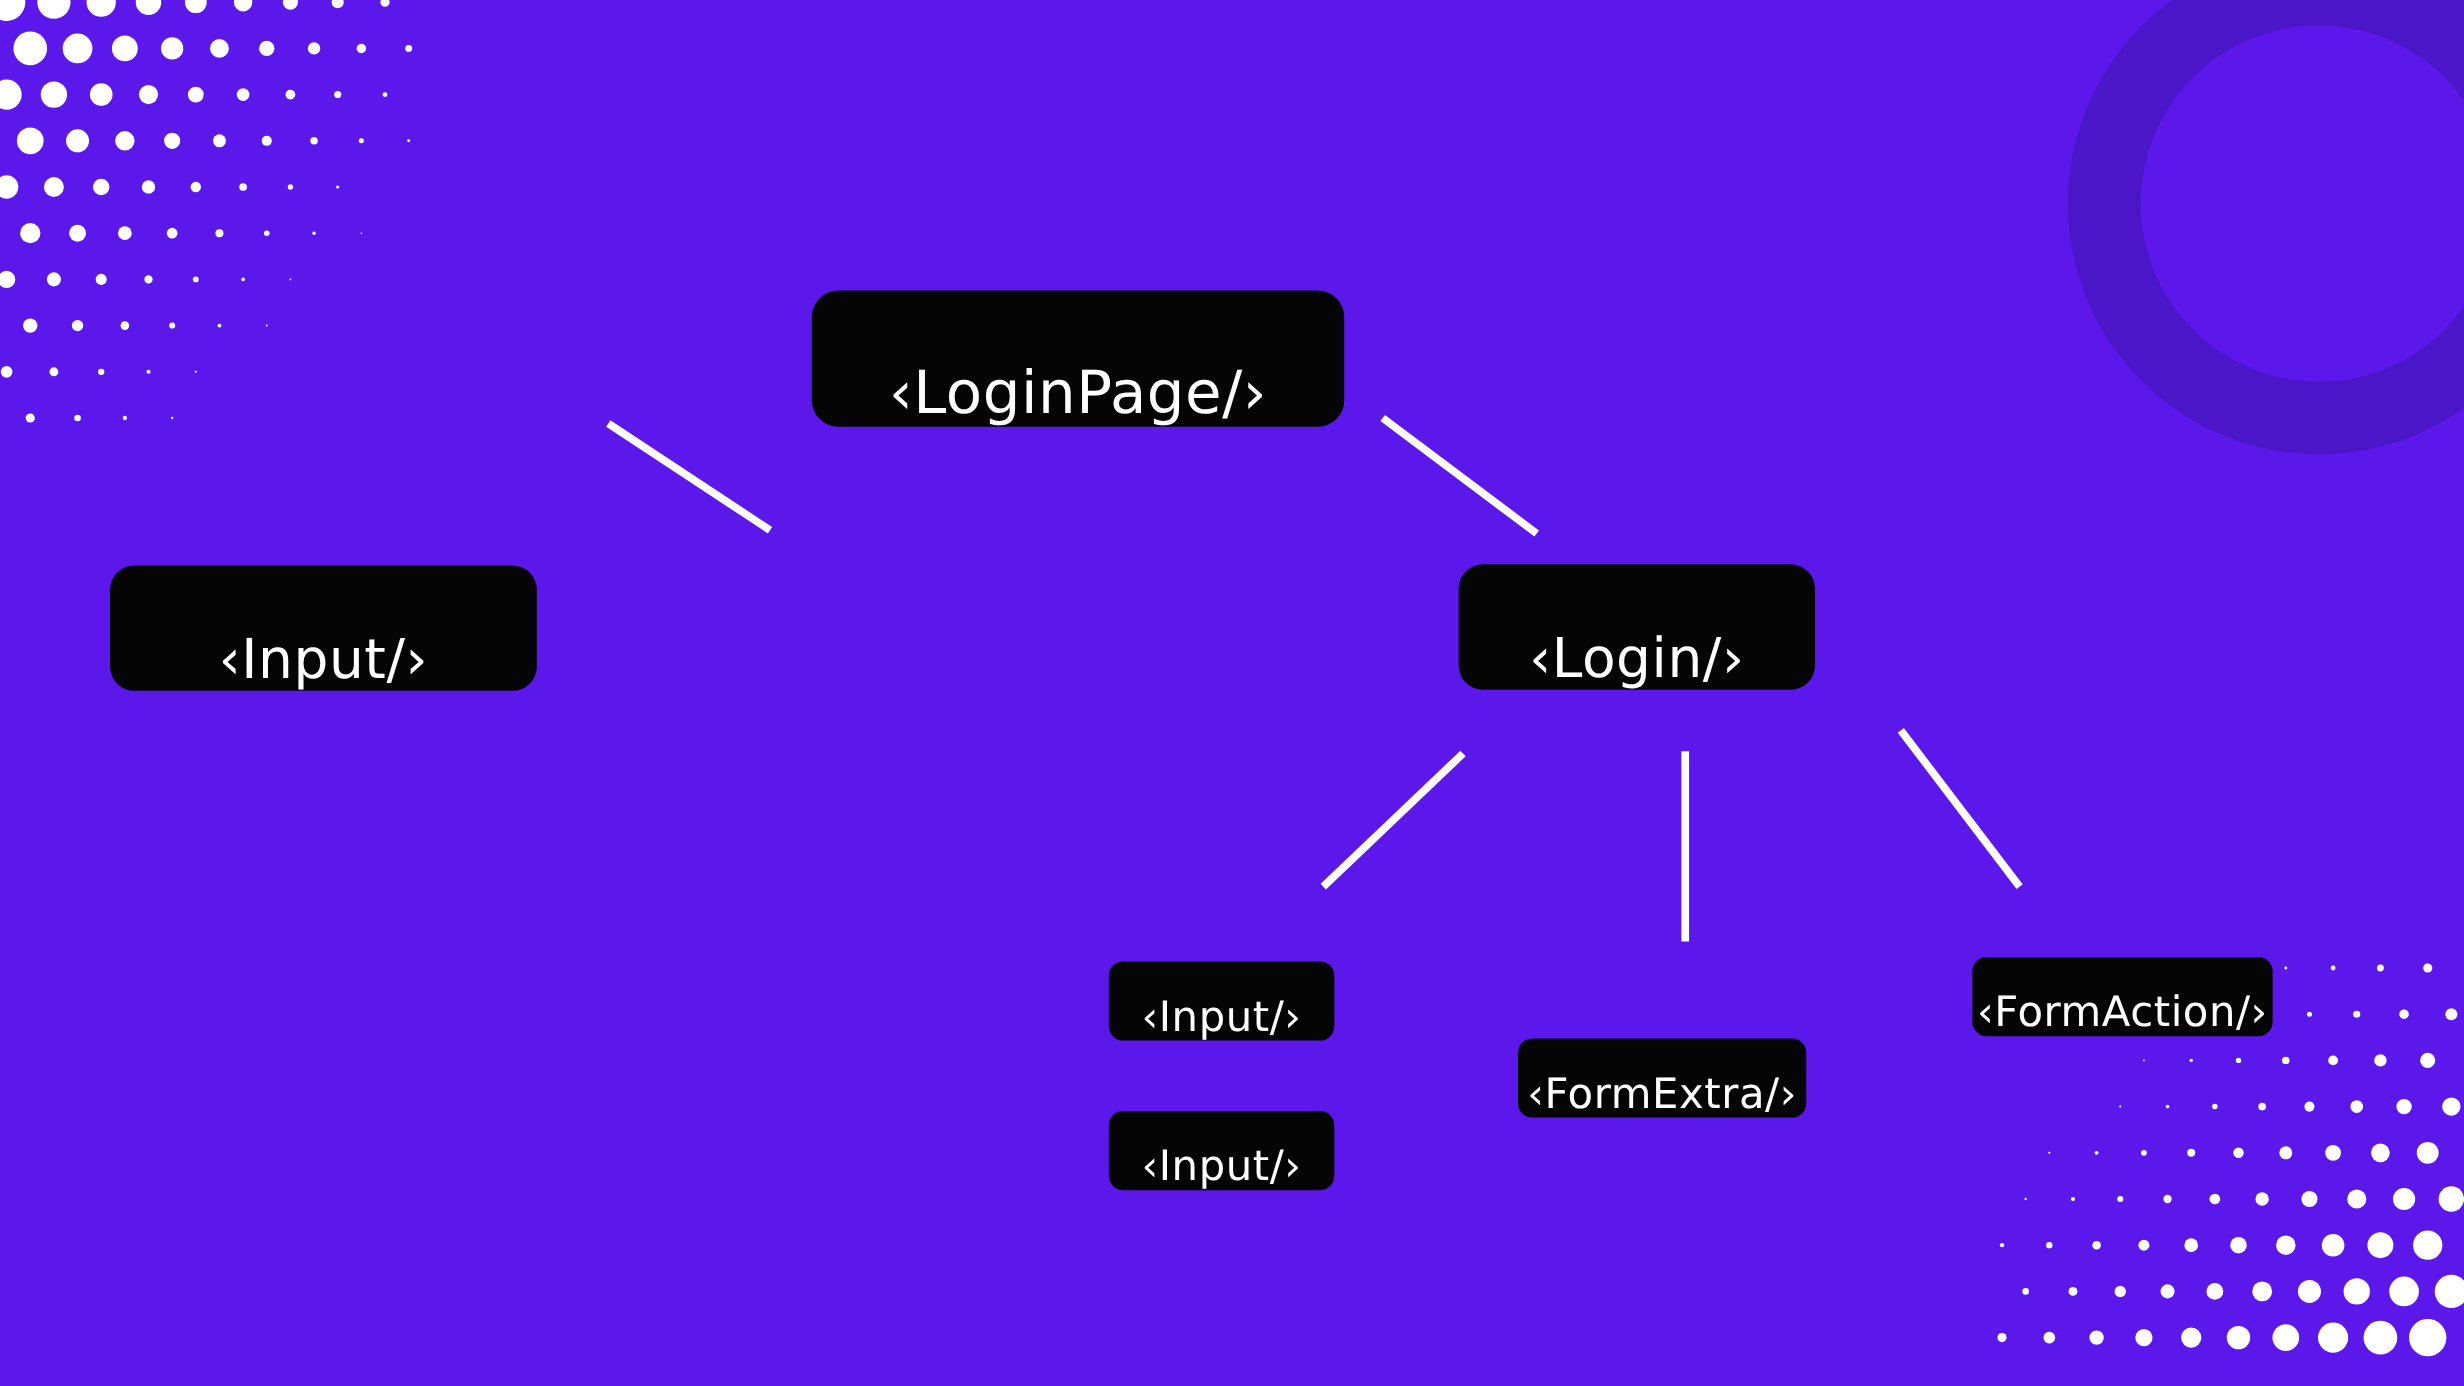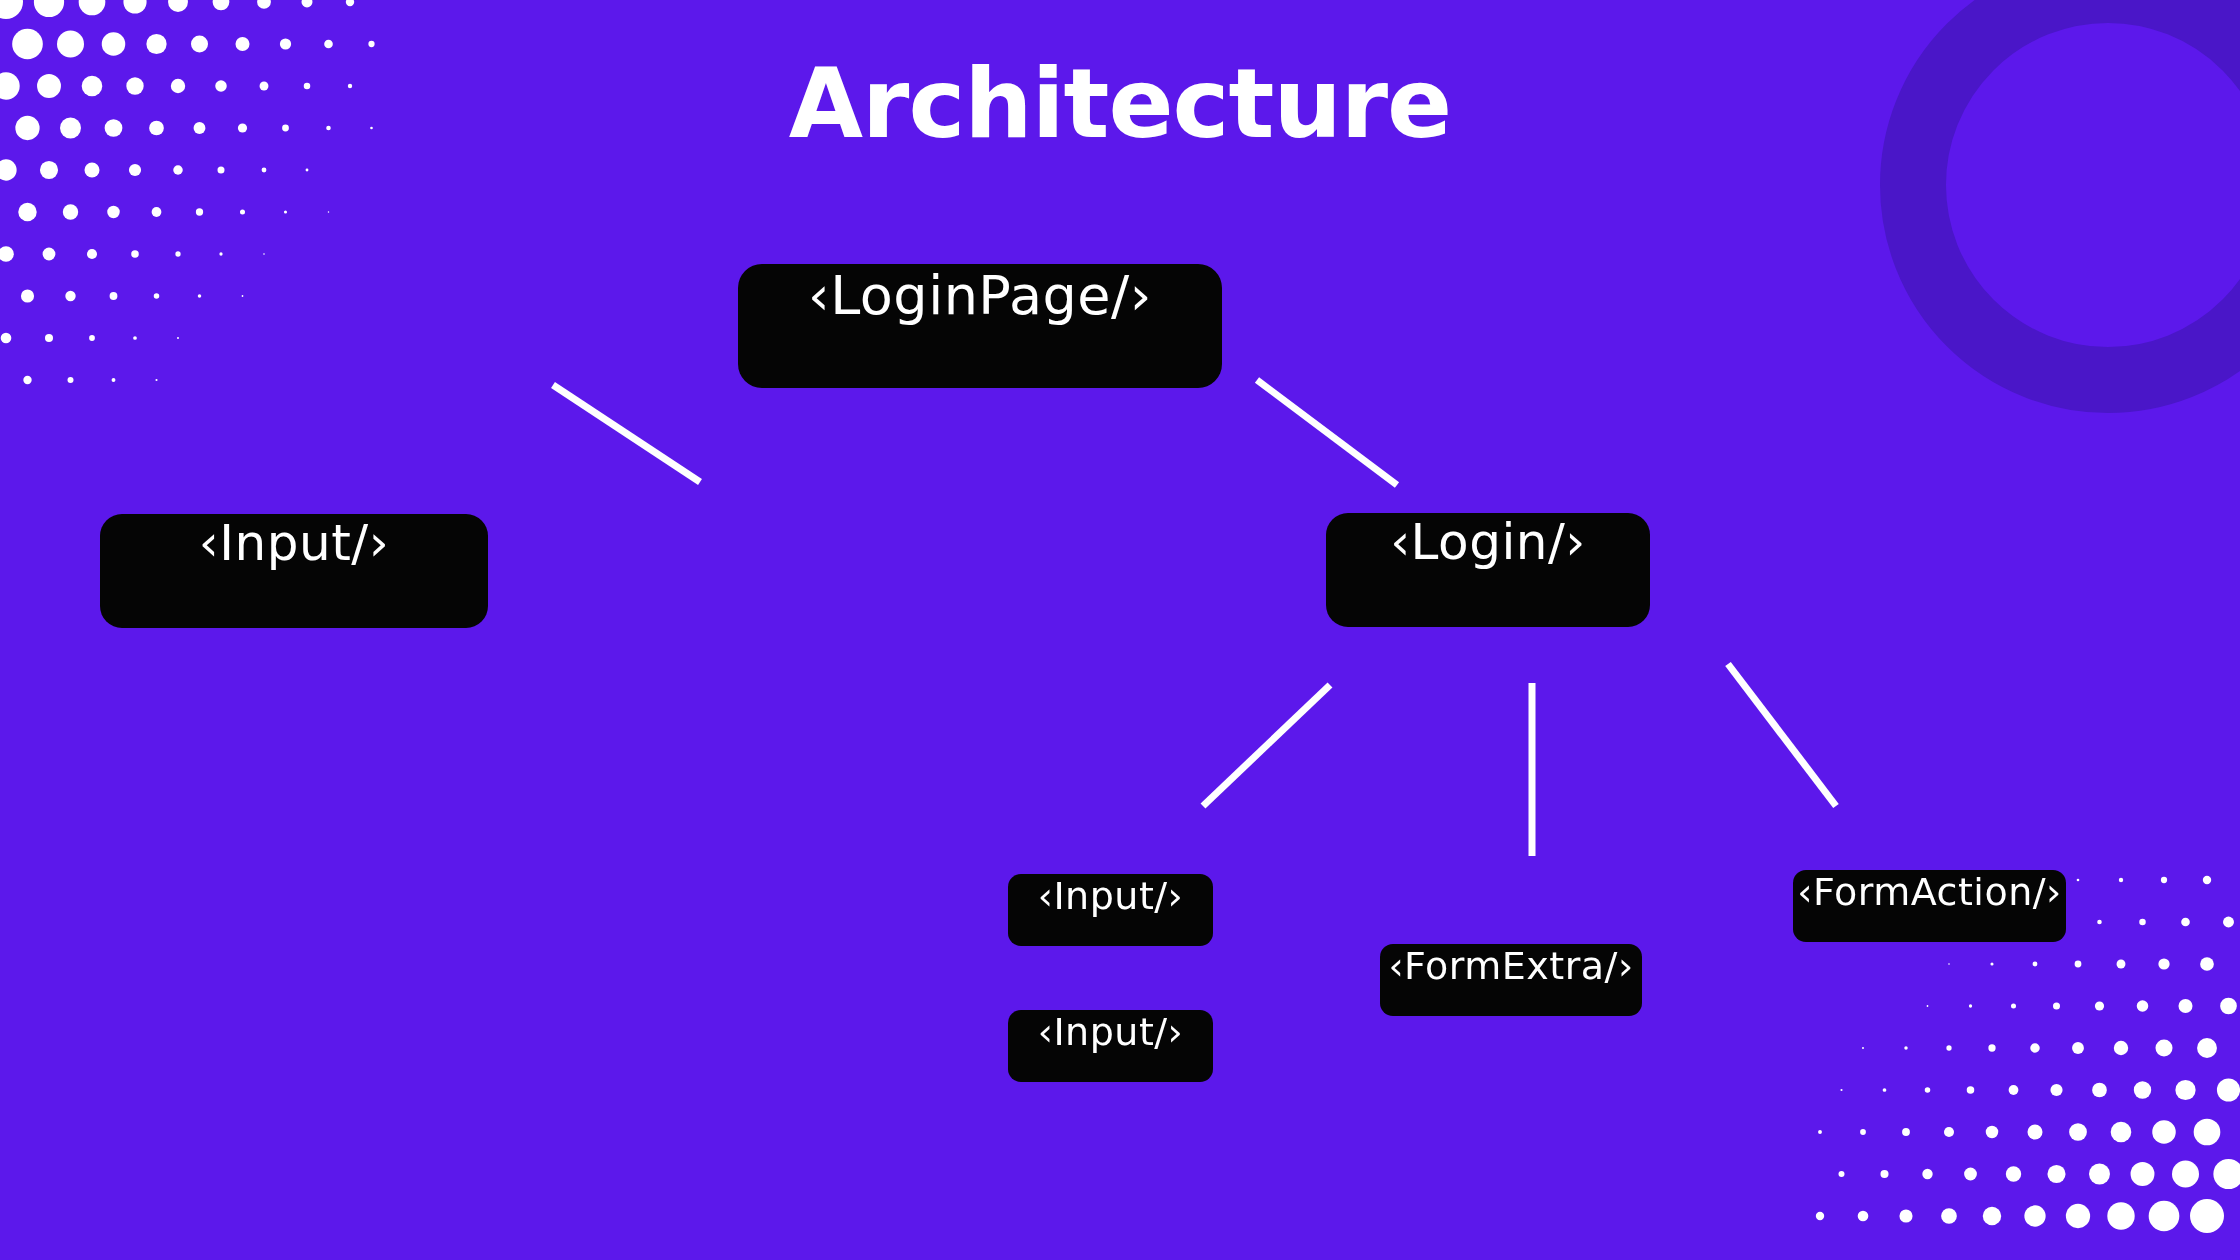--- a/index.html
+++ b/index.html
@@ -46,21 +46,21 @@
     white-space: nowrap;
   }
 
   .node {
     position: absolute;
     box-sizing: border-box;
     background: #050505;
     color: #ffffff;
     border-radius: 22px;
     display: flex;
-    align-items: flex-start;
+    align-items: flex-end;
     justify-content: center;
     font-family: "DejaVu Sans", sans-serif;
     font-weight: 400;
     white-space: nowrap;
     letter-spacing: 0.5px;
   }
   .node .tag-text {
     display: inline-block;
   }
   .node.big   { font-size: 54px; border-radius: 24px; }
@@ -229,21 +229,20 @@
   </svg>
 
   <svg id="connectors" viewBox="0 0 2240 1260">
       <line x1="700" y1="482" x2="553" y2="385" stroke="#ffffff" stroke-width="7" stroke-linecap="butt"></line>
       <line x1="1257" y1="380" x2="1397" y2="485" stroke="#ffffff" stroke-width="7" stroke-linecap="butt"></line>
       <line x1="1203" y1="806" x2="1330" y2="685" stroke="#ffffff" stroke-width="7" stroke-linecap="butt"></line>
       <line x1="1532" y1="683" x2="1532" y2="856" stroke="#ffffff" stroke-width="7" stroke-linecap="butt"></line>
       <line x1="1728" y1="664" x2="1836" y2="806" stroke="#ffffff" stroke-width="7" stroke-linecap="butt"></line>
     </svg>
 
-  <div class="page-title">Architecture</div>
 
   <div id="nodes-layer">
       <div class="node big" style="left: 738px; top: 264px; width: 484px; height: 124px;">
         <span class="tag-text">‹LoginPage/›</span>
       </div>
       <div class="node mid" style="left: 100px; top: 514px; width: 388px; height: 114px;">
         <span class="tag-text">‹Input/›</span>
       </div>
       <div class="node mid" style="left: 1326px; top: 513px; width: 324px; height: 114px;">
         <span class="tag-text">‹Login/›</span>

